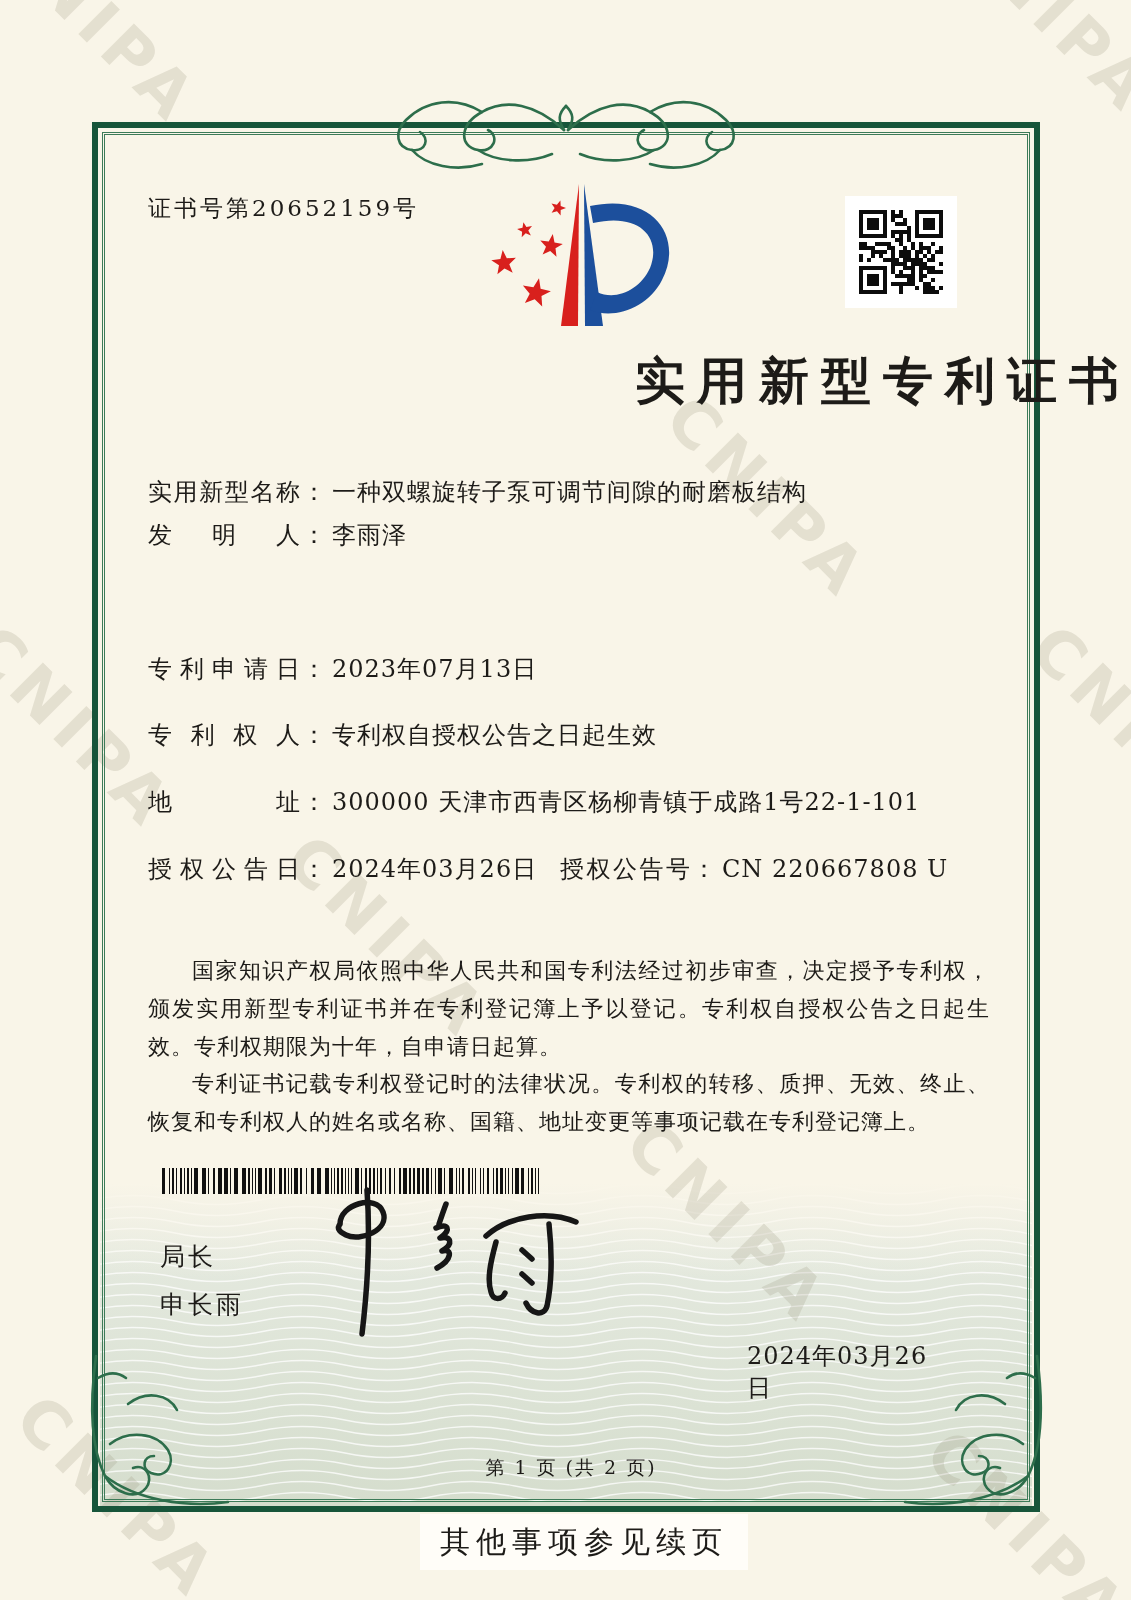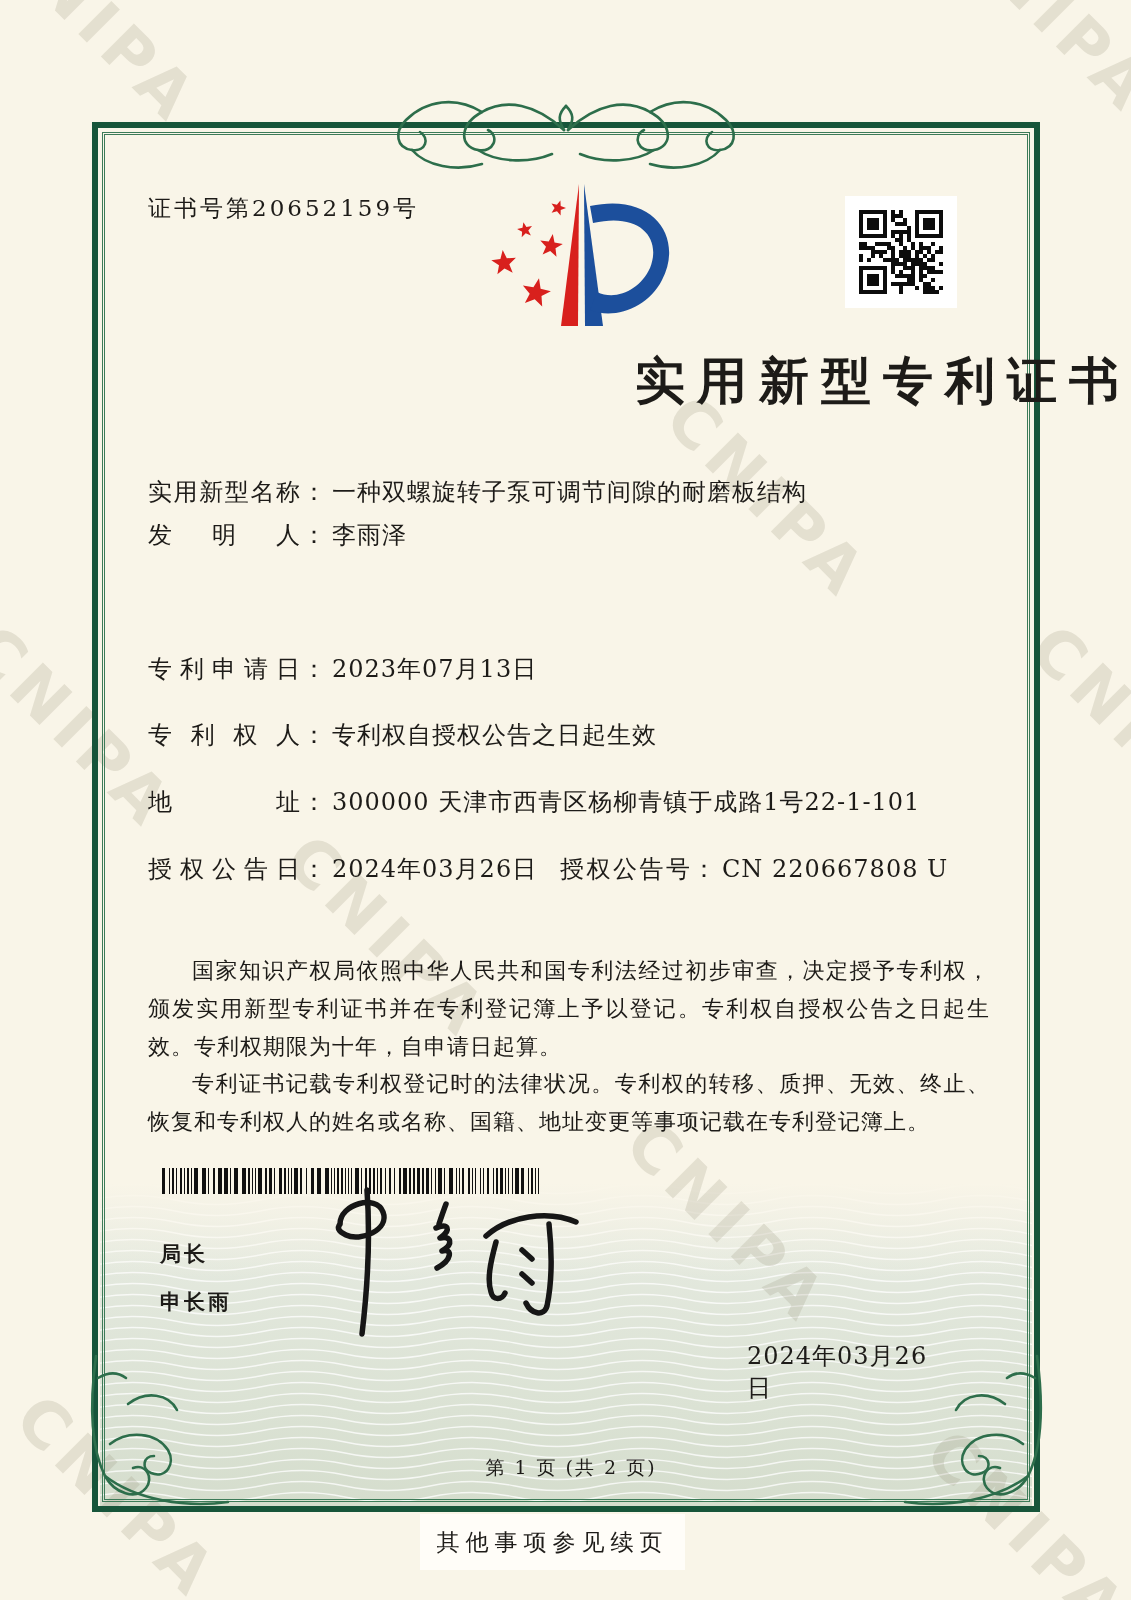--- a/index.html
+++ b/index.html
@@ -22,26 +22,26 @@
   
   .z{position:absolute;z-index:3;}
   .certno{left:148px;top:193px;font-size:23px;letter-spacing:3px;}
   .title{left:0;right:0;top:348px;text-align:right;font-size:50px;font-weight:700;letter-spacing:12px;}
   .frow{left:148px;font-size:24px;white-space:nowrap;}
   .flabel{display:inline-block;width:152px;text-align:justify;text-align-last:justify;vertical-align:top;}
   .fcolon{display:inline-block;margin:0 6px 0 2px;}
   .fvalue{letter-spacing:1px;}
   .para{left:148px;width:842px;font-size:22px;line-height:38px;text-indent:2em;
         text-align:justify;letter-spacing:1px;margin-top:47px;}
-  .signlbl{font-family:"DejaVu Sans","Liberation Sans",sans-serif;font-weight:700;
-           font-size:21px;letter-spacing:3px;}
+  .signlbl{font-family:"DejaVu Sans","Liberation Sans",sans-serif;font-weight:400;
+           font-size:25px;letter-spacing:3px;}
   .date{left:747px;top:1340px;width:200px;font-size:24px;letter-spacing:1px;}
   .pageinfo{left:0;right:0;top:1455px;text-align:center;font-size:19px;letter-spacing:2px;padding-left:11px;}
-  .contbox{left:420px;top:1514px;width:265px;height:56px;background:#fffdf8;
-           text-align:center;line-height:56px;font-size:23px;letter-spacing:6px;}
+  .contbox{left:420px;top:1514px;width:328px;height:56px;background:#fffdf8;
+           text-align:center;line-height:56px;font-size:30px;letter-spacing:6px;}
   #qrbox{left:845px;top:196px;width:112px;height:112px;background:#fff;}
 </style>
 </head>
 <body>
 
 <div id="page">
 
   <div class="wm" style="left:-30px;top:-15px">CNIPA</div>
   <div class="wm" style="left:925px;top:-25px">CNIPA</div>
   <div class="wm" style="left:640px;top:460px">CNIPA</div>

